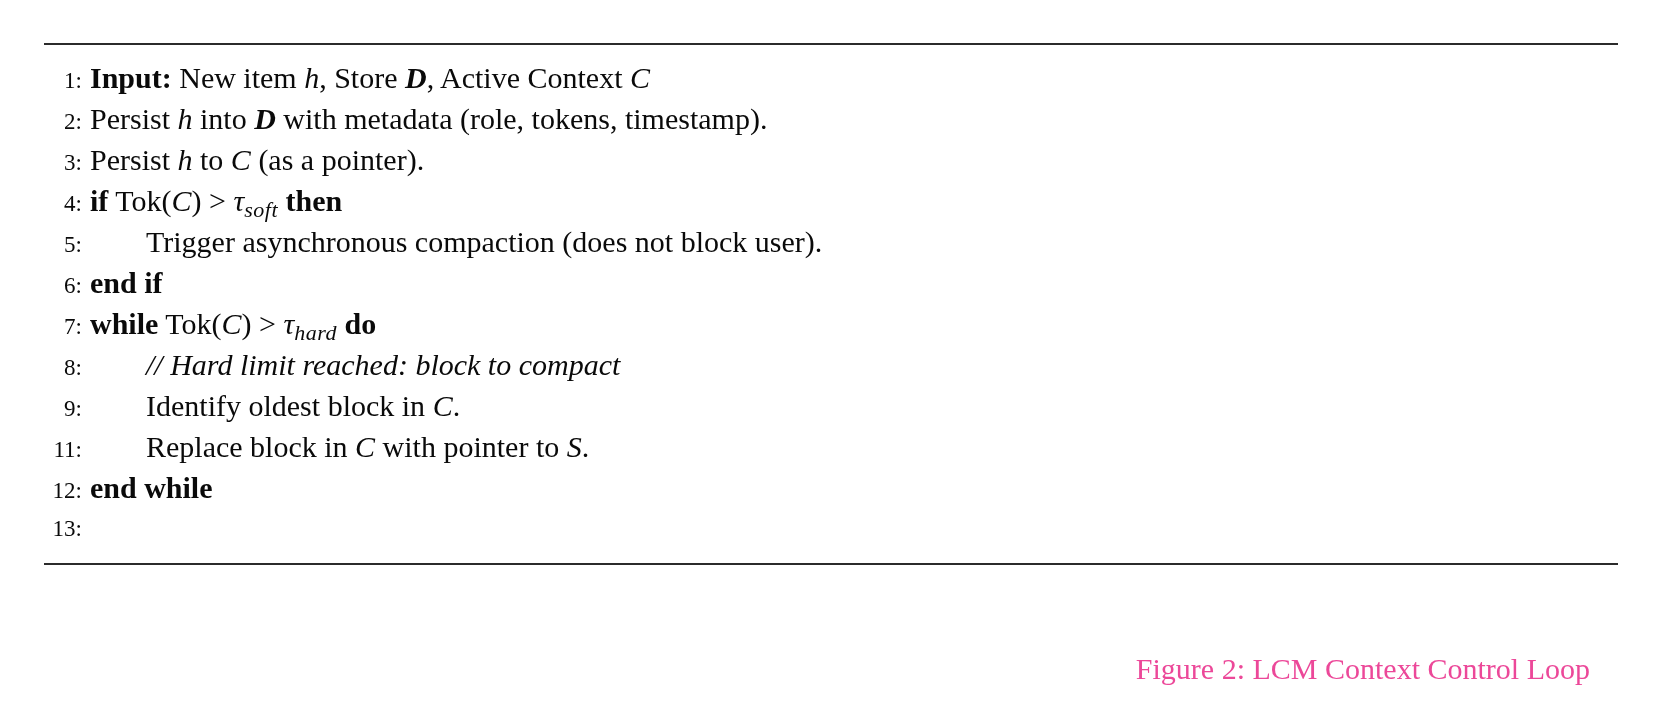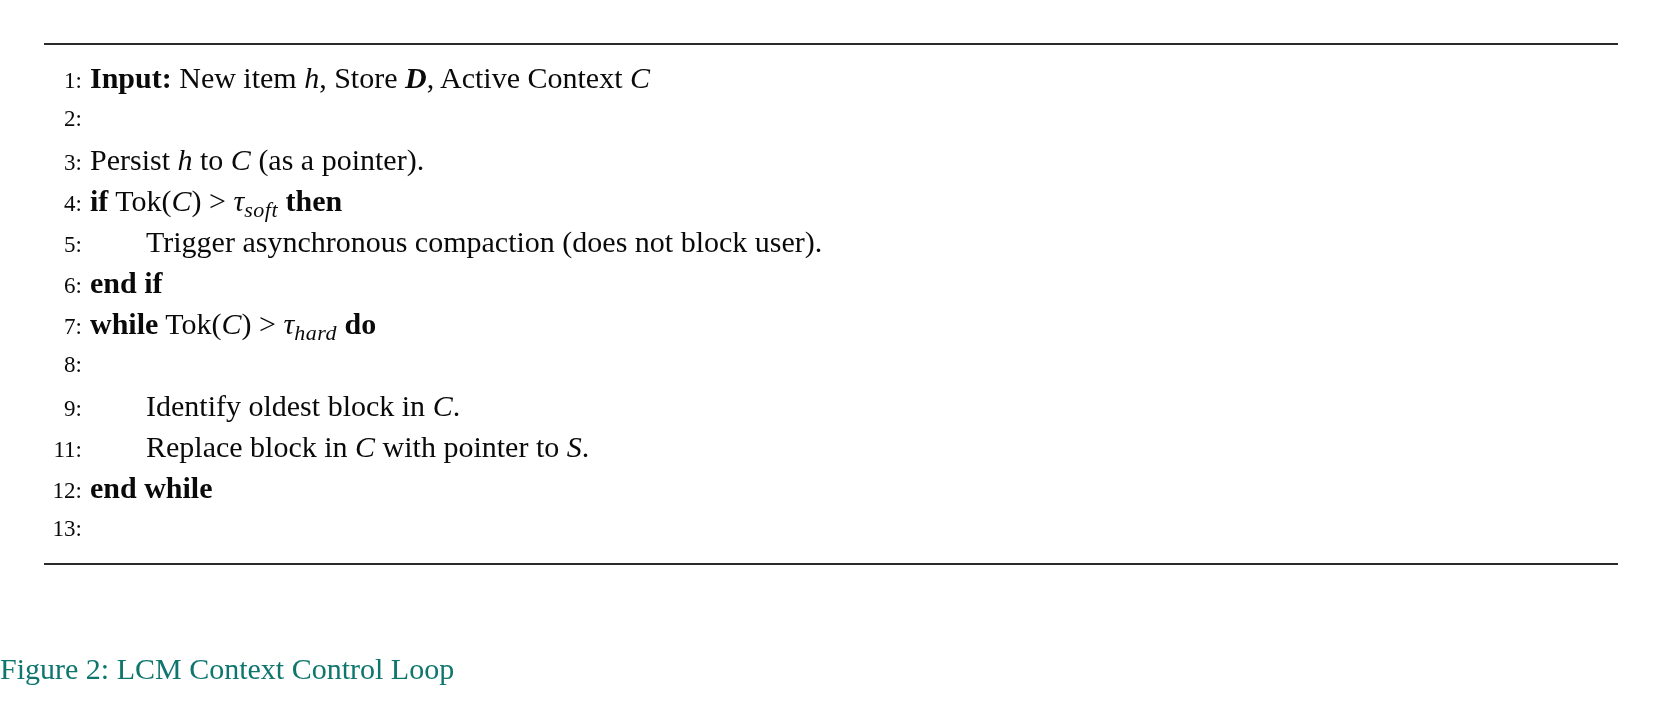--- a/index.html
+++ b/index.html
@@ -55,40 +55,40 @@
   .seg-i { font-style: italic; }
   .seg-cal { font-style: italic; font-weight: 600; }
   .seg-sub { font-style: italic; font-size: 22px; vertical-align: -6px; letter-spacing: 0.5px; }
   .seg-sc { font-variant: small-caps; }
   .seg-ic { font-style: italic; }
   .caption {
     position: absolute;
     left: 0;
     top: 652px;
     width: 1590px;
-    text-align: left;
+    text-align: right;
     font-size: 30px;
-    color: #0f766e;
+    color: #ec4899;
   }
 </style>
 </head>
 <body>
 
 <div class="page">
   <div class="algo">
     <div class="rule"></div>
     <div class="lines" id="algo-lines">
         <div class="line"><span class="lineno">1:</span><span class="content" style="padding-left: 0px;"><span class="seg seg-b">Input:</span><span class="seg seg-r"> New item </span><span class="seg seg-i">h</span><span class="seg seg-r">, Store </span><span class="seg seg-cal">D</span><span class="seg seg-r">, Active Context </span><span class="seg seg-i">C</span></span></div>
-        <div class="line"><span class="lineno">2:</span></div>
+        <div class="line"><span class="lineno">2:</span><span class="content" style="padding-left: 0px;"><span class="seg seg-r">Persist </span><span class="seg seg-i">h</span><span class="seg seg-r"> into </span><span class="seg seg-cal">D</span><span class="seg seg-r"> with metadata (role, tokens, timestamp).</span></span></div>
         <div class="line"><span class="lineno">3:</span><span class="content" style="padding-left: 0px;"><span class="seg seg-r">Persist </span><span class="seg seg-i">h</span><span class="seg seg-r"> to </span><span class="seg seg-i">C</span><span class="seg seg-r"> (as a pointer).</span></span></div>
         <div class="line"><span class="lineno">4:</span><span class="content" style="padding-left: 0px;"><span class="seg seg-b">if</span><span class="seg seg-r"> Tok(</span><span class="seg seg-i">C</span><span class="seg seg-r">) &gt; </span><span class="seg seg-i">τ</span><span class="seg seg-sub">soft</span><span class="seg seg-r"> </span><span class="seg seg-b">then</span></span></div>
         <div class="line"><span class="lineno">5:</span><span class="content" style="padding-left: 56px;"><span class="seg seg-r">Trigger asynchronous compaction (does not block user).</span></span></div>
         <div class="line"><span class="lineno">6:</span><span class="content" style="padding-left: 0px;"><span class="seg seg-b">end if</span></span></div>
         <div class="line"><span class="lineno">7:</span><span class="content" style="padding-left: 0px;"><span class="seg seg-b">while</span><span class="seg seg-r"> Tok(</span><span class="seg seg-i">C</span><span class="seg seg-r">) &gt; </span><span class="seg seg-i">τ</span><span class="seg seg-sub">hard</span><span class="seg seg-r"> </span><span class="seg seg-b">do</span></span></div>
-        <div class="line"><span class="lineno">8:</span></div>
+        <div class="line"><span class="lineno">8:</span><span class="content" style="padding-left: 56px;"><span class="seg seg-ic">// Hard limit reached: block to compact</span></span></div>
         <div class="line"><span class="lineno">9:</span><span class="content" style="padding-left: 56px;"><span class="seg seg-r">Identify oldest block in </span><span class="seg seg-i">C</span><span class="seg seg-r">.</span></span></div>
         <div class="line"><span class="lineno">11:</span><span class="content" style="padding-left: 56px;"><span class="seg seg-r">Replace block in </span><span class="seg seg-i">C</span><span class="seg seg-r"> with pointer to </span><span class="seg seg-i">S</span><span class="seg seg-r">.</span></span></div>
         <div class="line"><span class="lineno">12:</span><span class="content" style="padding-left: 0px;"><span class="seg seg-b">end while</span></span></div>
         <div class="line"><span class="lineno">13:</span></div>
       </div>
     <div class="rule"></div>
   </div>
   <div class="caption">Figure 2: LCM Context Control Loop</div>
 </div>
 

